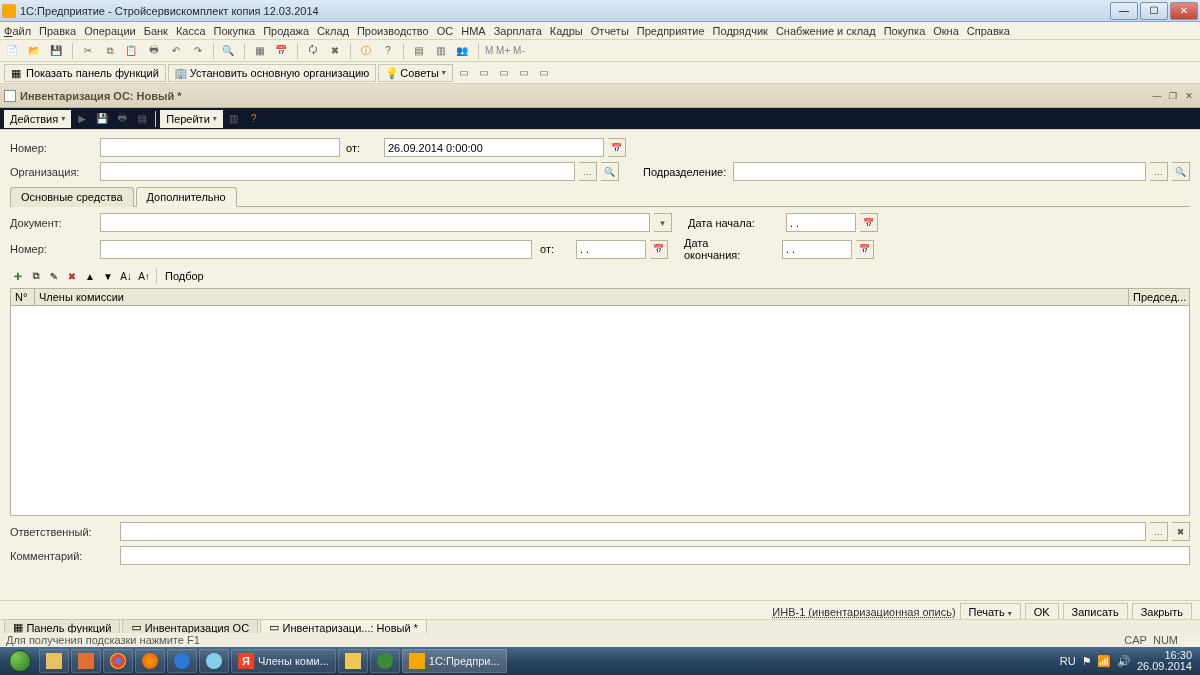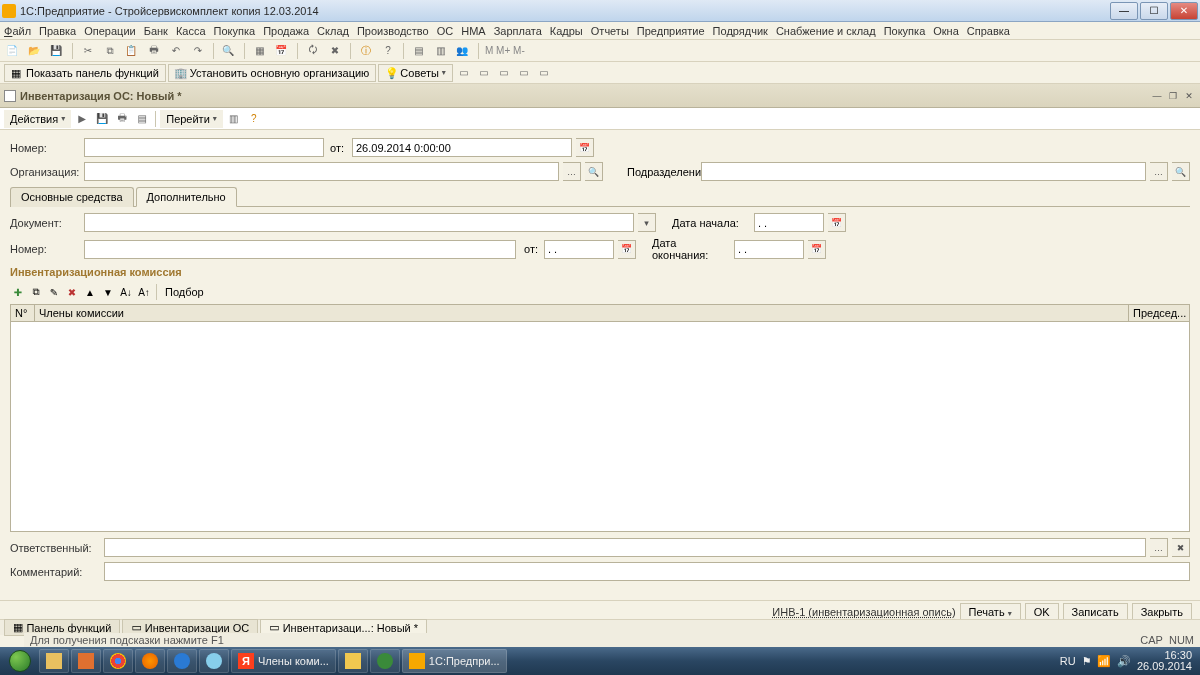--- a/index.html
+++ b/index.html
@@ -18,45 +18,45 @@
 .tb-sep { width: 1px; height: 16px; background: #cbc6b0; margin: 0 2px; }
 .toolbar2 { height: 22px; background: #f5f2e5; display: flex; align-items: center; padding: 0 4px; gap: 2px; border-bottom: 1px solid #d8d2bd; }
 .tb-label-btn { height: 18px; padding: 0 6px; border: 1px solid #cbc6b0; background: #f3f0e4; display: flex; align-items: center; gap: 3px; }
 .tb-ico { width: 12px; height: 12px; }
 .dd-arrow { font-size: 8px; color: #555; }
 .doc-titlebar { height: 24px; background: linear-gradient(#e5e0cc,#dad4bd); display: flex; align-items: center; padding: 0 4px; border-bottom: 1px solid #b8b29a; }
 .doc-titlebar .doc-ico { width: 12px; height: 12px; background: #fff; border: 1px solid #888; margin-right: 4px; }
 .doc-titlebar .doc-title { flex: 1; font-weight: bold; color: #5a5238; }
 .doc-win-btns { display: flex; gap: 2px; }
 .doc-win-btn { width: 14px; height: 14px; font-size: 9px; display: flex; align-items: center; justify-content: center; color: #555; }
-.actionbar { height: 22px; background: #ffffff; display: flex; align-items: center; padding: 0 4px; gap: 2px; border-bottom: 1px solid #d8d2bd; text-align: center; }
+.actionbar { height: 22px; background: #0f172a; display: flex; align-items: center; padding: 0 4px; gap: 2px; border-bottom: 1px solid #d8d2bd; text-align: center; }
 .form-area { padding: 8px 10px; background: #f5f2e5; }
 .form-row { display: flex; align-items: center; margin-bottom: 5px; gap: 4px; }
 .form-label { width: 70px; color: #333; }
-.input { height: 19px; background: #fff; border: 1px solid #b8b29a; padding: 0 3px; display: flex; align-items: center; }
+.input { height: 19px; background: #fff; border: 1px solid #b8b29a; padding: 0 3px; display: flex; align-items: center; margin-left: 16px; }
 .input.w240 { width: 240px; }
 .input.datetime { width: 220px; }
 .input-btn { width: 18px; height: 19px; background: #f3f0e4; border: 1px solid #b8b29a; border-left: none; display: flex; align-items: center; justify-content: center; font-size: 9px; color: #555; }
 .tabs { display: flex; border-bottom: 1px solid #b8b29a; margin-top: 4px; }
 .tab { padding: 3px 10px; background: #ebe7d6; border: 1px solid #b8b29a; border-bottom: none; margin-right: 2px; border-radius: 3px 3px 0 0; position: relative; top: 1px; }
 .tab.active { background: #f5f2e5; border-bottom: 1px solid #f5f2e5; }
 .tab-content { padding: 6px 0; }
 .section-header { color: #a07830; font-weight: bold; margin: 4px 0; }
 .grid-toolbar { display: flex; align-items: center; gap: 2px; height: 20px; margin-bottom: 2px; }
 .grid-tb-btn { width: 16px; height: 16px; display: flex; align-items: center; justify-content: center; font-size: 10px; }
 .grid-header { display: flex; background: #ebe7d6; border: 1px solid #b8b29a; height: 18px; }
 .grid-col { border-right: 1px solid #b8b29a; padding: 2px 4px; display: flex; align-items: center; }
 .grid-body { border: 1px solid #b8b29a; border-top: none; background: #fff; height: 210px; }
 .bottom-rows { margin-top: 6px; }
 .footer-bar { position: absolute; left: 0; right: 0; bottom: 53px; height: 22px; background: #f5f2e5; border-top: 1px solid #d8d2bd; display: flex; align-items: center; justify-content: flex-end; padding: 0 8px; gap: 4px; }
 .footer-link { color: #333; text-decoration: underline dotted; cursor: pointer; }
 .footer-btn { padding: 2px 8px; border: 1px solid #cbc6b0; background: #f3f0e4; }
 .window-tabs { position: absolute; left: 0; right: 0; bottom: 40px; height: 16px; background: #f0ede0; border-top: 1px solid #d8d2bd; display: flex; align-items: center; padding: 0 4px; gap: 2px; font-size: 10px; }
 .win-tab { padding: 1px 8px; background: #e8e4d3; border: 1px solid #cbc6b0; display: flex; align-items: center; gap: 3px; }
-.statusbar { position: absolute; left: 0; right: 0; bottom: 28px; height: 14px; background: #f0ede0; display: flex; align-items: center; padding: 0 6px; font-size: 10px; color: #555; justify-content: space-between; margin-left: 24px; }
+.statusbar { position: absolute; left: 0; right: 16px; bottom: 28px; height: 14px; background: #f0ede0; display: flex; align-items: center; padding: 0 6px; font-size: 10px; color: #555; justify-content: space-between; }
 .taskbar { position: absolute; left: 0; right: 0; bottom: 0; height: 28px; background: linear-gradient(#4a6a8a, #2a4662 50%, #1f3850); display: flex; align-items: center; padding: 0 2px; }
 .start-btn { width: 36px; height: 28px; display: flex; align-items: center; justify-content: center; }
 .start-orb { width: 22px; height: 22px; border-radius: 50%; background: radial-gradient(circle at 30% 30%, #7ec850, #2a7a2a); border: 1px solid #1a4a1a; }
 .task-item { height: 24px; padding: 0 6px; margin: 0 1px; display: flex; align-items: center; gap: 4px; background: rgba(255,255,255,0.08); border: 1px solid rgba(255,255,255,0.15); border-radius: 2px; color: #eee; font-size: 10px; }
 .task-ico { width: 16px; height: 16px; }
 .tray { margin-left: auto; display: flex; align-items: center; gap: 6px; color: #eee; font-size: 10px; padding-right: 6px; }
 .tray .clock { text-align: right; line-height: 11px; }
 .flex1 { flex: 1; }
 </style>
 </head>
@@ -234,21 +234,20 @@
         </div>
       <div class="input-btn">📅</div>
       <div style="width:90px;padding-left:12px">Дата окончания:</div>
       <div class="input" style="width:70px">
           <span>. .</span>
         </div>
       <div class="input-btn">📅</div>
     </div>
 
 
-    <div class="section-header">Инвентаризационная комиссия</div>
 
     <div class="grid-toolbar">
       <div class="grid-tb-btn" style="color:#3a8a3a">✚</div>
       <div class="grid-tb-btn">⧉</div>
       <div class="grid-tb-btn">✎</div>
       <div class="grid-tb-btn" style="color:#b33">✖</div>
       <div class="grid-tb-btn">▲</div>
       <div class="grid-tb-btn">▼</div>
       <div class="grid-tb-btn">A↓</div>
       <div class="grid-tb-btn">A↑</div>
@@ -292,21 +291,21 @@
   <div class="footer-btn">Закрыть</div>
 </div>
 
 <div class="window-tabs">
   <div class="win-tab">
       <span>▦</span>
       <span>Панель функций</span>
     </div>
   <div class="win-tab">
       <span>▭</span>
-      <span>Инвентаризации ОС</span>
+      <span>Инвентаризация ОС</span>
     </div>
   <div class="win-tab" style="background:#f5f2e5">
       <span>▭</span>
       <span>Инвентаризаци...: Новый *</span>
     </div>
 </div>
 
 <div class="statusbar">
   <span>Для получения подсказки нажмите F1</span>
   <span><span>CAP</span>&nbsp;&nbsp;<span>NUM</span></span>

